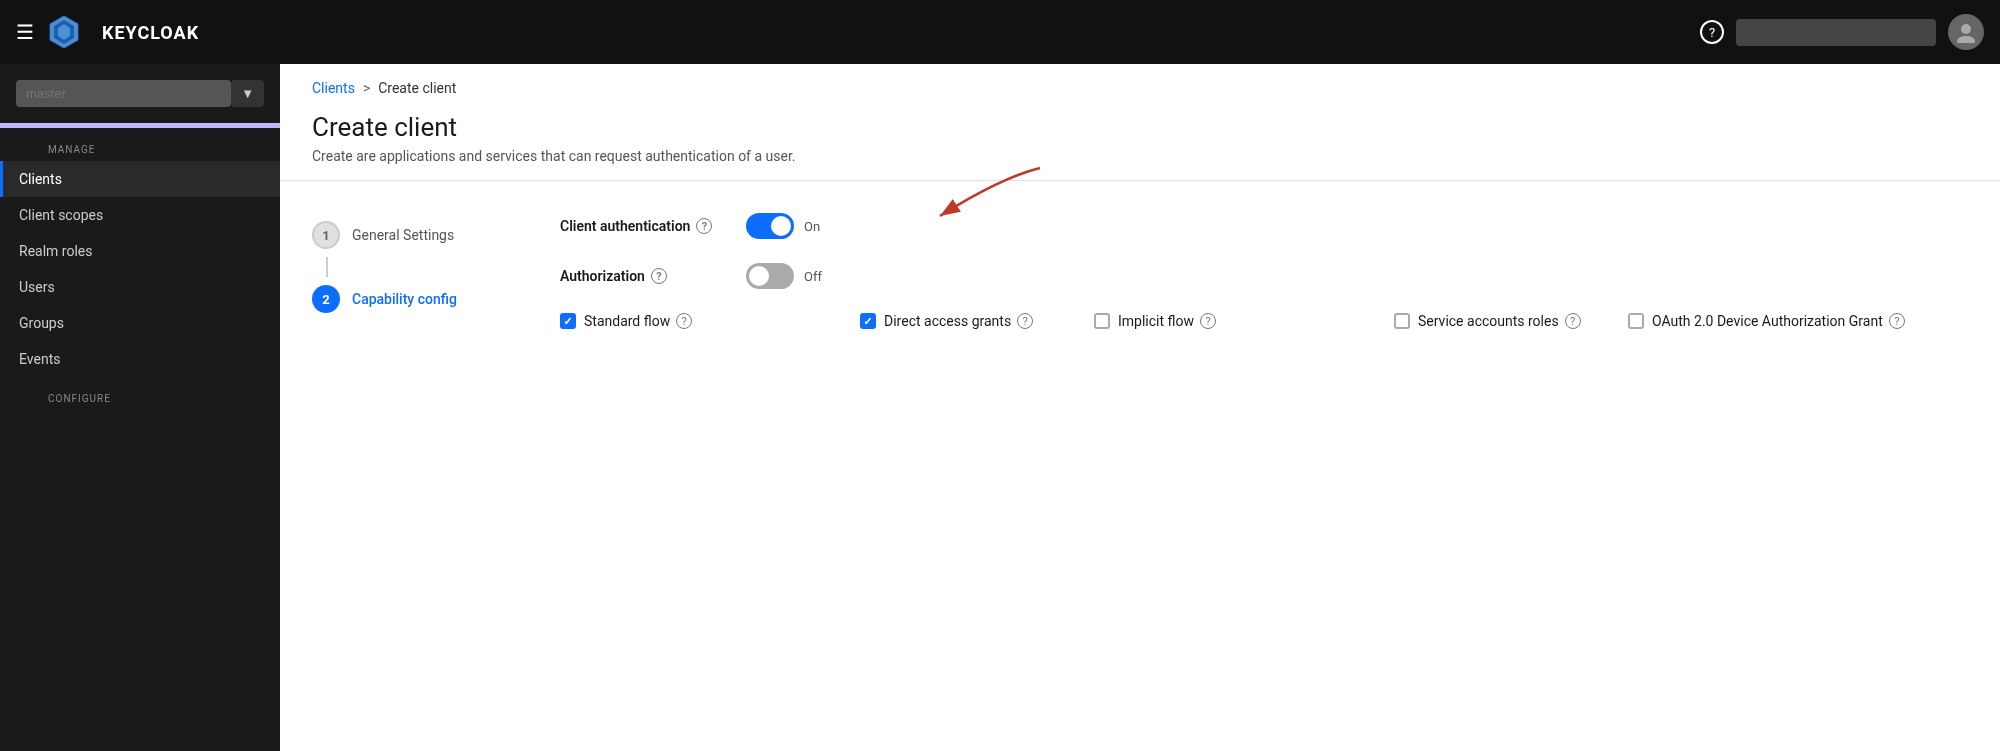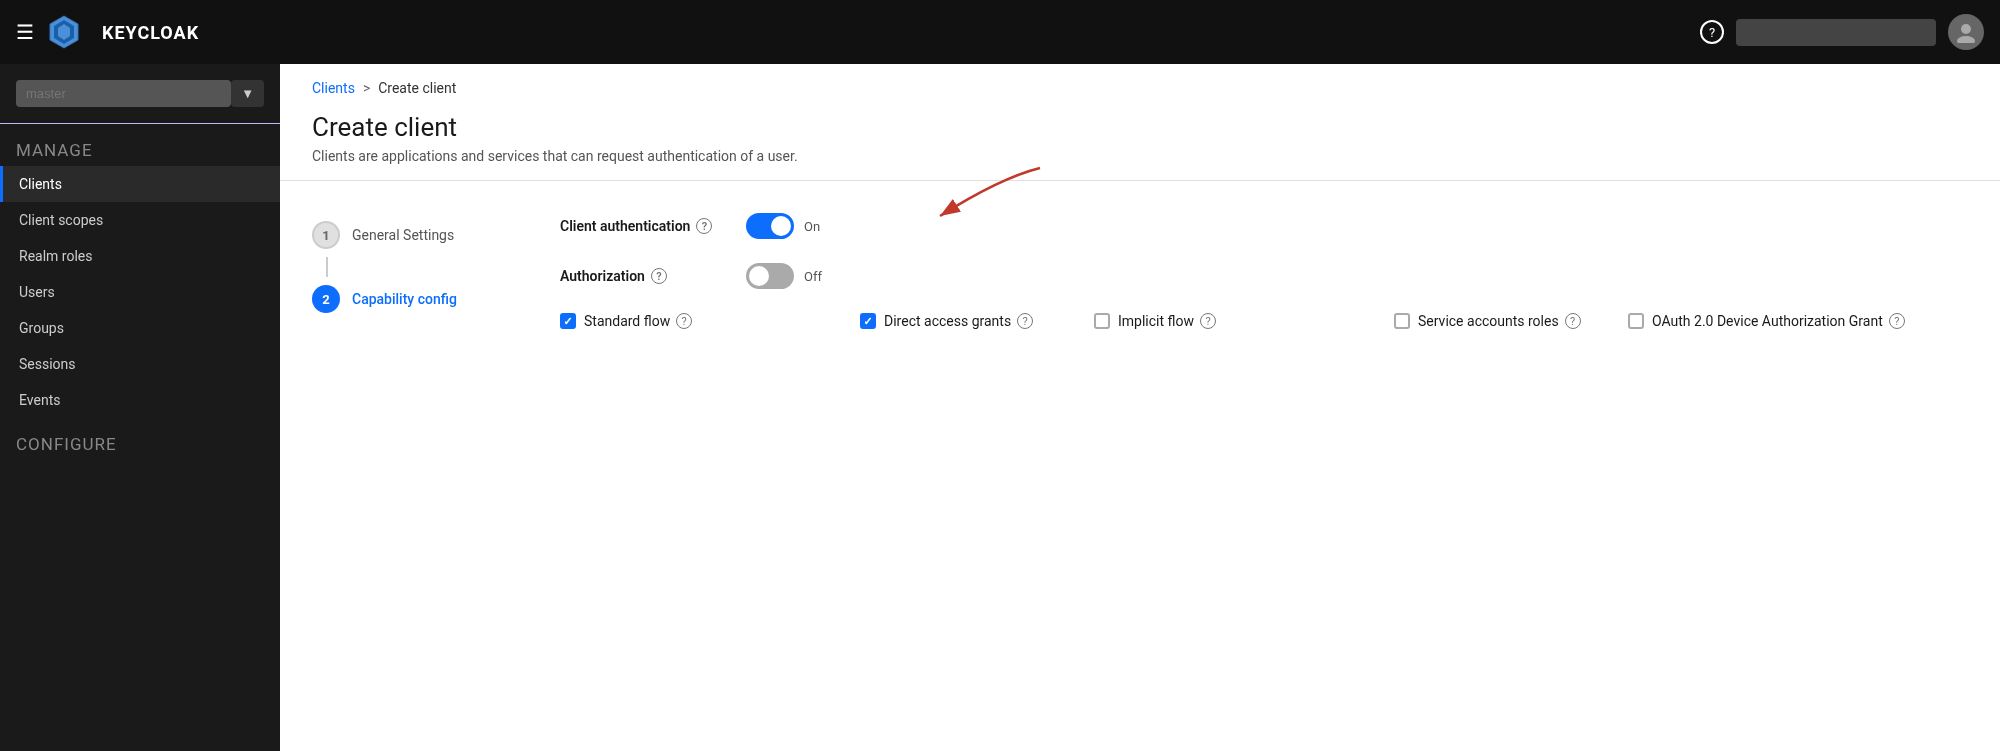--- a/index.html
+++ b/index.html
@@ -79,21 +79,21 @@
       background: #1a1a1a;
       flex-shrink: 0;
       display: flex;
       flex-direction: column;
       overflow-y: auto;
     }
     .sidebar-realm-selector {
       padding: 16px;
       display: flex;
       align-items: center;
-      border-bottom: 1px solid #c4b5fd;
+      border-bottom: 5px solid #c4b5fd;
     }
     .sidebar-realm-input {
       background: #555;
       border: none;
       color: #ccc;
       padding: 6px 10px;
       border-radius: 4px;
       flex: 1;
       font-size: 13px;
       outline: none;
@@ -103,24 +103,25 @@
       border: none;
       color: #ccc;
       padding: 6px 10px;
       border-radius: 4px;
       cursor: pointer;
       font-size: 13px;
       outline: none;
     }
     .sidebar-section-label {
       color: #888;
-      font-size: 17px;
+      font-size: 10px;
       text-transform: uppercase;
       letter-spacing: 1px;
       padding: 16px 16px 6px;
+      margin-left: 32px;
     }
     .sidebar-item {
       display: flex;
       align-items: center;
       padding: 10px 16px;
       color: #ccc;
       cursor: pointer;
       font-size: 14px;
       border-left: 3px solid transparent;
       text-decoration: none;
@@ -392,40 +393,37 @@
     <div class="sidebar-item">
       <span>Realm roles</span>
     </div>
     <div class="sidebar-item">
       <span>Users</span>
     </div>
     <div class="sidebar-item">
       <span>Groups</span>
     </div>
     <div class="sidebar-item">
-      <span>Sessions</span>
-    </div>
-    <div class="sidebar-item">
       <span>Events</span>
     </div>
 
     <div class="sidebar-section-label">Configure</div>
   </div>
 
   <div class="content-area">
 
     <div class="breadcrumb">
       <a class="breadcrumb-link">Clients</a>
       <span class="breadcrumb-sep">&gt;</span>
       <span class="breadcrumb-current">Create client</span>
     </div>
 
     <div class="page-header">
       <h1 class="page-title">Create client</h1>
-      <p class="page-subtitle">Clients are applications and services that can request authentication of a user.</p>
+      <p class="page-subtitle">Create are applications and services that can request authentication of a user.</p>
     </div>
 
     <div class="form-container">
 
       <div class="steps-panel">
         <div class="step-item">
           <div class="step-number inactive">1</div>
           <span class="step-label">General Settings</span>
         </div>
         <div class="step-divider"></div>

